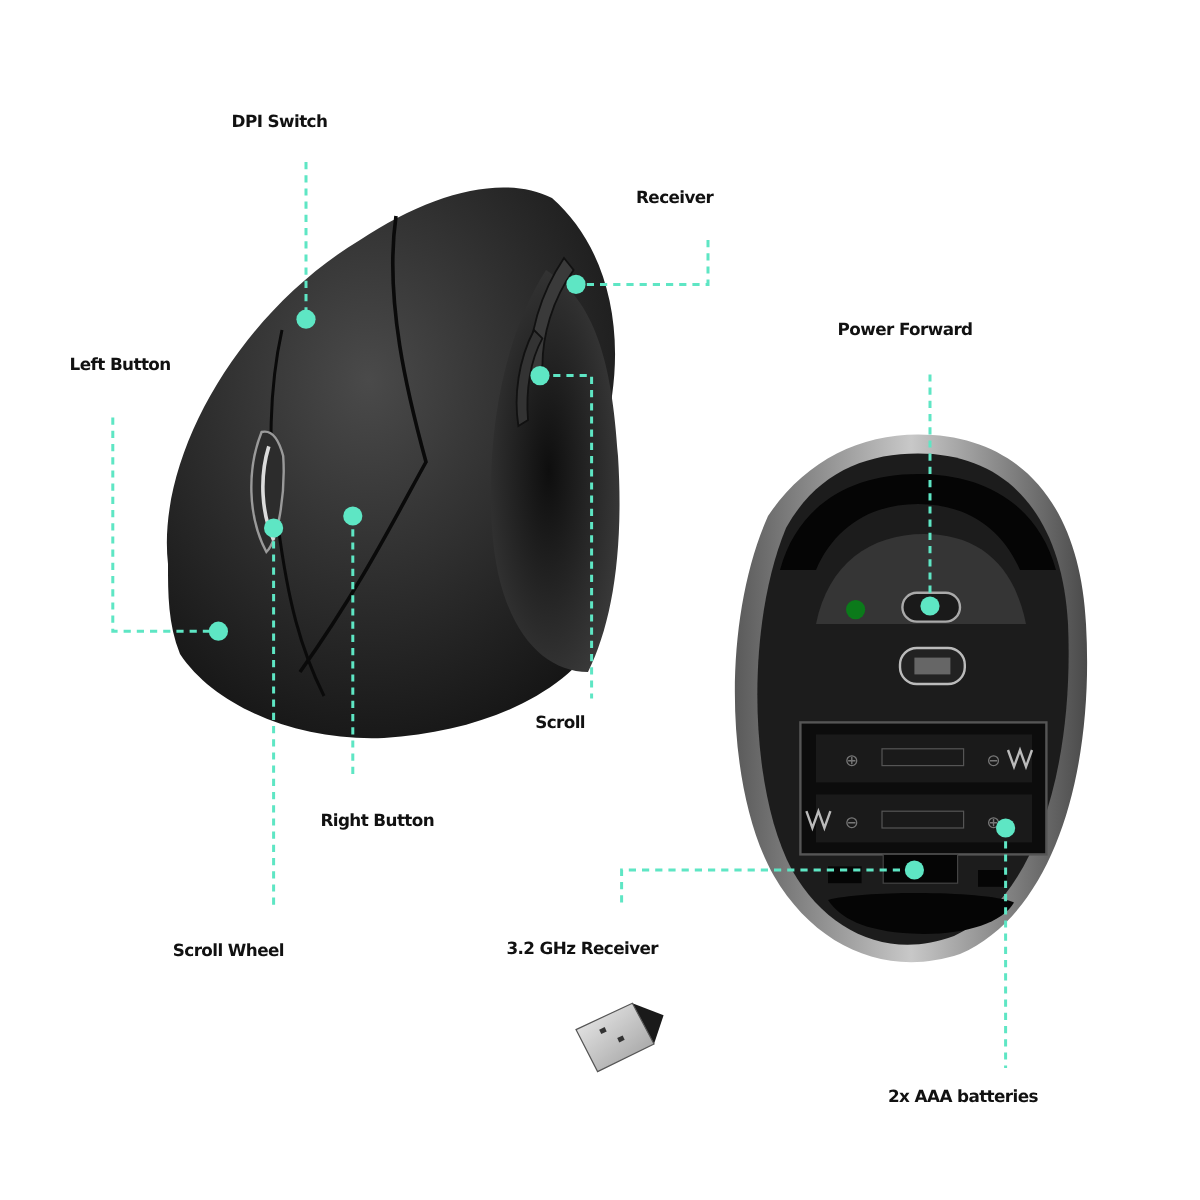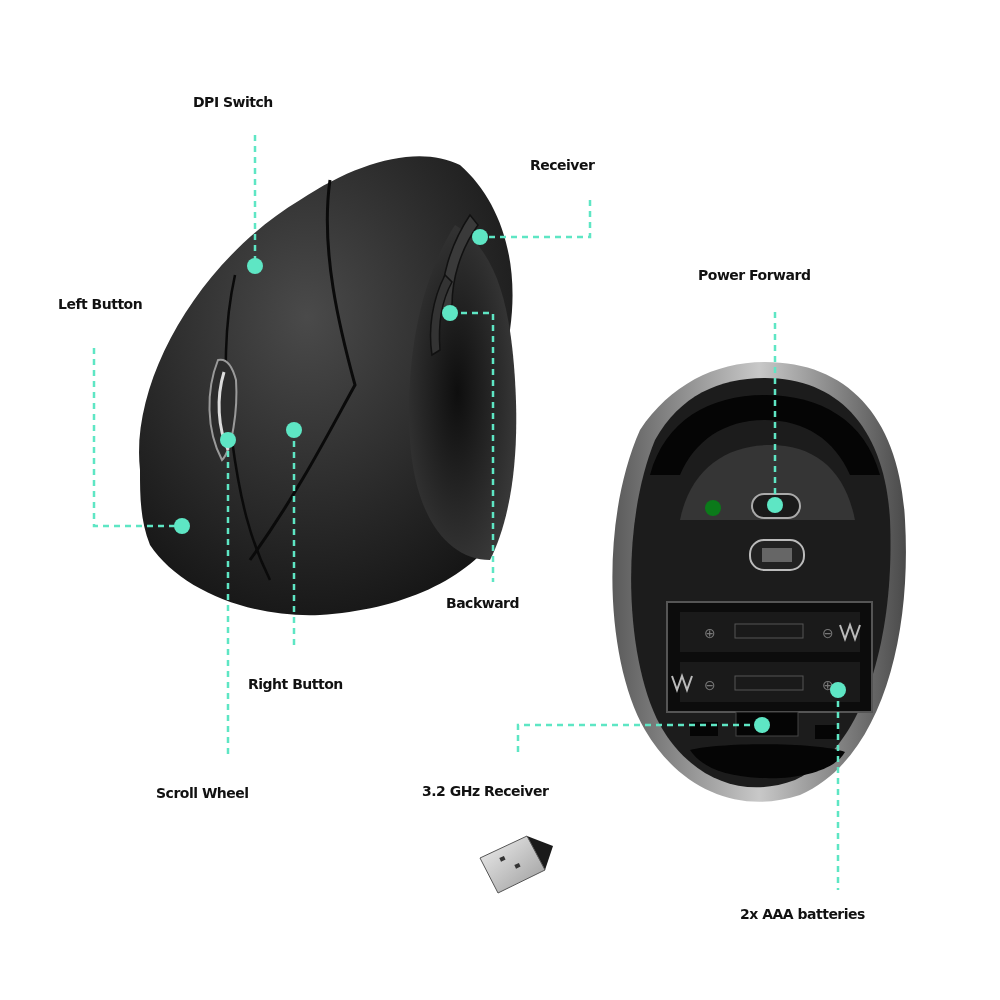--- a/index.html
+++ b/index.html
@@ -108,17 +108,17 @@
     <circle cx="775" cy="505" r="8"></circle>
     <circle cx="762" cy="725" r="8"></circle>
     <circle cx="838" cy="690" r="8"></circle>
   </g>
 </svg>
 
 <div class="label" style="left:193px; top:94px;">DPI Switch</div>
 <div class="label" style="left:530px; top:157px;">Receiver</div>
 <div class="label" style="left:58px; top:296px;">Left Button</div>
 <div class="label" style="left:698px; top:267px;">Power Forward</div>
-<div class="label" style="left:446px; top:595px;">Backward</div>
-<div class="label" style="left:248px; top:676px;">Right Button</div>
-<div class="label" style="left:156px; top:785px;">Scroll Wheel</div>
+<div class="label" style="left:446px; top:595px;">Scroll</div>
+<div class="label" style="left:267px; top:676px;">Right Button</div>
+<div class="label" style="left:144px; top:785px;">Scroll Wheel</div>
 <div class="label" style="left:422px; top:783px;">3.2 GHz Receiver</div>
 <div class="label" style="left:740px; top:906px;">2x AAA batteries</div>
 
 </body></html>

